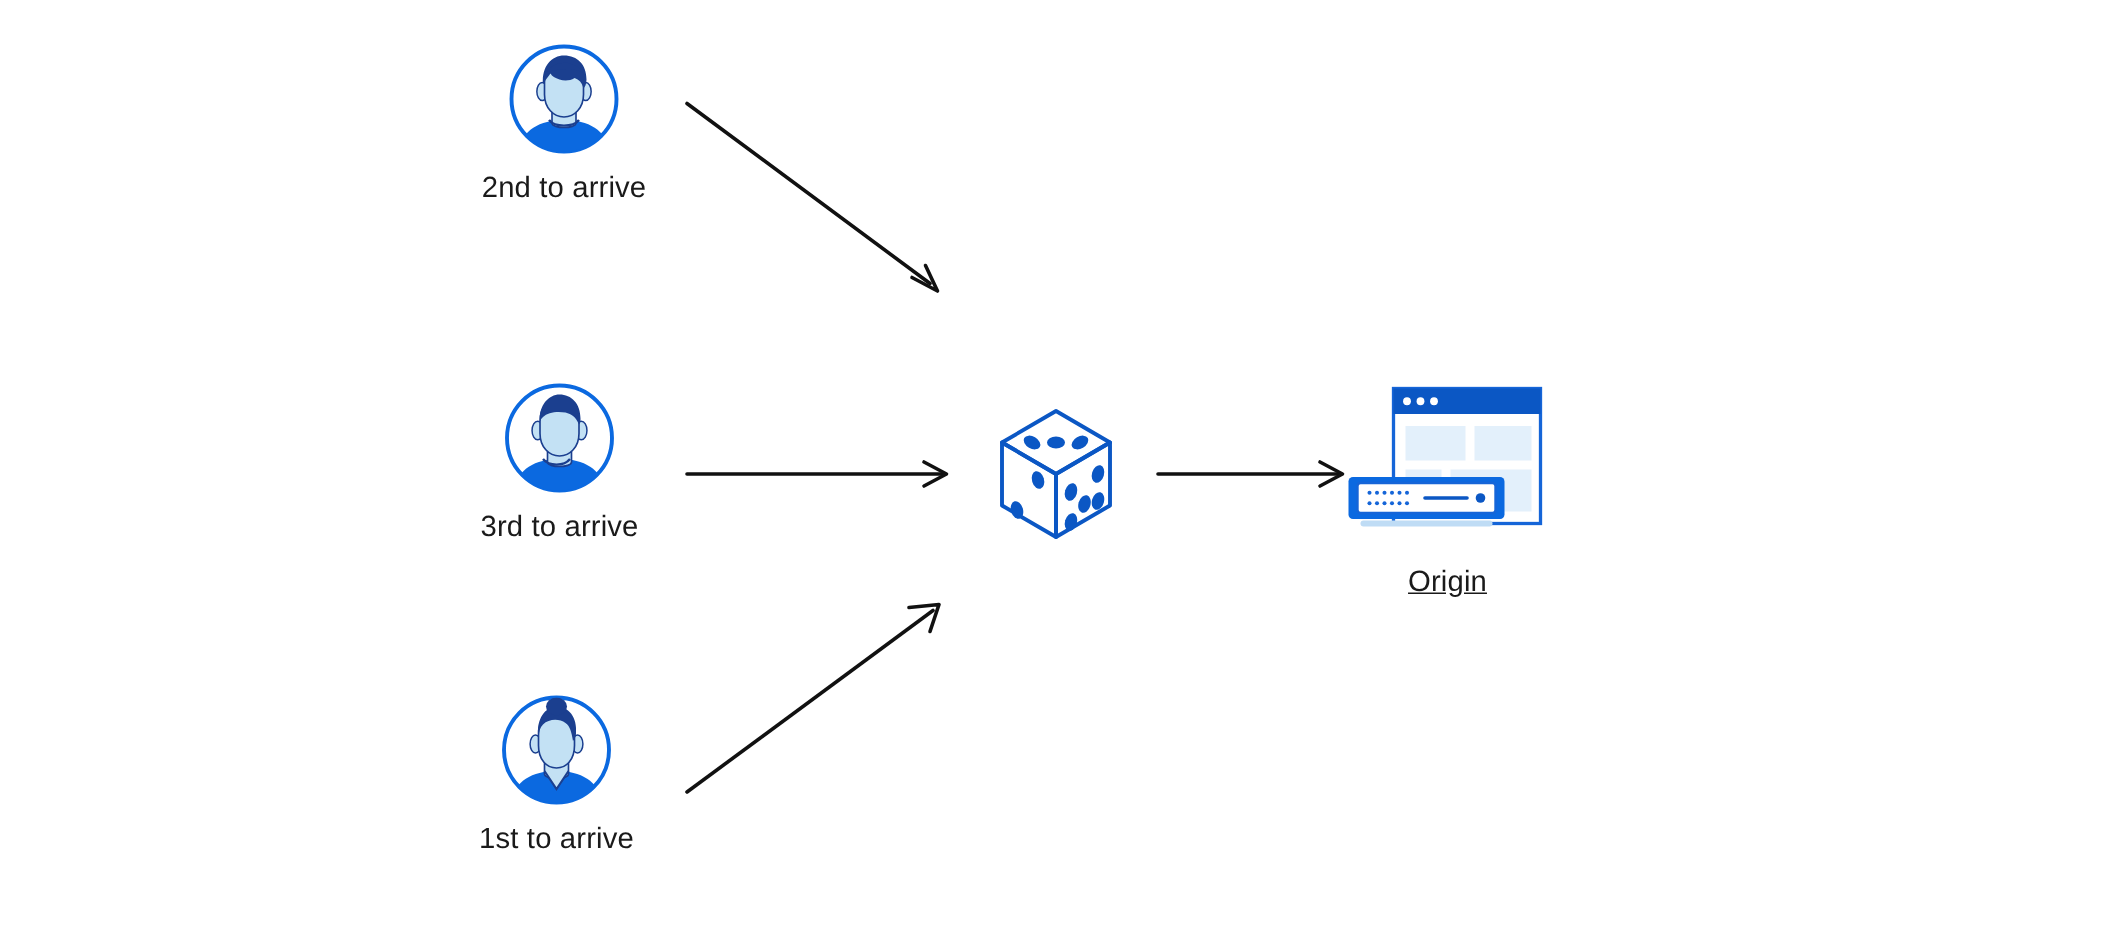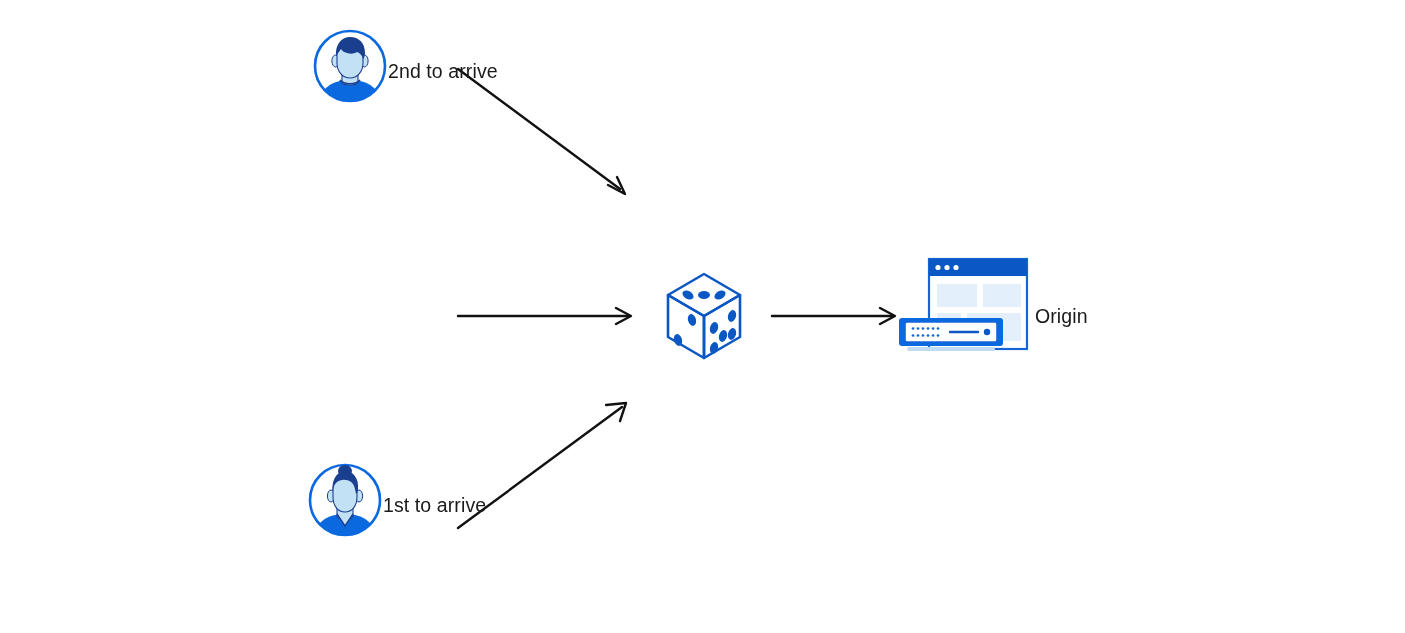--- a/index.html
+++ b/index.html
@@ -16,21 +16,21 @@
   }
   .canvas {
     position: absolute;
     inset: 0;
     width: 1405px;
     height: 633px;
   }
   .node {
     position: absolute;
     display: flex;
-    flex-direction: row;
+    flex-direction: column;
     align-items: center;
   }
   .icon-wrap {
     display: block;
     line-height: 0;
   }
   .node-label {
     margin-top: 10px;
     font-size: 19.5px;
     color: #1a1a1a;
@@ -45,21 +45,21 @@
     width: 1405px;
     height: 633px;
     pointer-events: none;
   }
   
   #user-2nd   { left: 312px; top: 28px;  width: 128px; }
   #user-3rd   { left: 309px; top: 254px; width: 128px; }
   #user-1st   { left: 307px; top: 462px; width: 128px; }
   #dice-node  { left: 660px; top: 268px; width: 88px; }
   #origin-node{ left: 895px; top: 255px; width: 140px; }
-  #origin-node .node-label { margin-top: 14px; }
+  #origin-node .node-label { margin-top: 14px; text-decoration: underline; }
 </style>
 </head>
 <body>
 
 <div class="canvas">
 
   <svg class="arrows" viewBox="0 0 1405 633" xmlns="http://www.w3.org/2000/svg">
 
     <g>
       <line x1="458" y1="69" x2="620" y2="189" stroke="#111111" stroke-width="2.4" stroke-linecap="round"></line>
@@ -106,20 +106,44 @@
 
           <path d="M24 28 c-1 -12 6 -19 14 -19 c9 0 15 6 15 16 c0 3 -1 5 -2 6 c-1 -4 -3 -6 -6 -7
                    c-3 2 -7 2 -10 1 c-3 -1 -5 -2 -6 -4 c-2 3 -4 5 -5 7 Z" fill="#1b3f8f"></path>
           <path d="M26 20 c4 -5 10 -7 15 -6 c4 1 8 3 10 7 c-3 -2 -6 -3 -9 -3 c-6 0 -12 1 -16 2 Z" fill="#1b3f8f"></path>
         </g>
       </svg>
     </span>
     <span class="node-label">2nd to arrive</span>
   </div>
 
+  <div class="node" id="user-3rd">
+    <span class="icon-wrap">
+      <svg width="76" height="76" viewBox="0 0 76 76" xmlns="http://www.w3.org/2000/svg">
+        <defs>
+          <clipPath id="clip3rd">
+              <circle cx="38" cy="38" r="35"></circle>
+            </clipPath>
+        </defs>
+        <circle cx="38" cy="38" r="35" fill="#ffffff" stroke="#0b69e0" stroke-width="2.6"></circle>
+        <g clip-path="url(#clip3rd)">
+          <path d="M6 78 C8 60 20 52 38 52 C56 52 68 60 70 78 Z" fill="#0b69e0"></path>
+          <path d="M30 40 h16 v14 c0 4 -16 4 -16 0 Z" fill="#c3e1f4" stroke="#1b3f8f" stroke-width="1.1"></path>
+          <path d="M27 52 c4 5 14 5 18 0" fill="none" stroke="#1b3f8f" stroke-width="1.6"></path>
+          <ellipse cx="23.5" cy="33" rx="3.8" ry="6.2" fill="#c3e1f4" stroke="#1b3f8f" stroke-width="1"></ellipse>
+          <ellipse cx="52.5" cy="33" rx="3.8" ry="6.2" fill="#c3e1f4" stroke="#1b3f8f" stroke-width="1"></ellipse>
+          <path d="M25 27 c0 -10 6 -15 13 -15 c7 0 13 5 13 15 v8 c0 9 -6 15 -13 15 c-7 0 -13 -6 -13 -15 Z" fill="#c3e1f4" stroke="#1b3f8f" stroke-width="1.1"></path>
+
+          <path d="M25 27 c-1 -11 6 -18 13 -18 c8 0 14 6 14 16 c0 2 0 3 -1 4
+                   c-2 -5 -5 -7 -9 -8 c-6 -1 -12 0 -15 3 c-1 1 -2 2 -2 3 Z" fill="#1b3f8f"></path>
+        </g>
+      </svg>
+    </span>
+    <span class="node-label">3rd to arrive</span>
+  </div>
 
   <div class="node" id="user-1st">
     <span class="icon-wrap">
       <svg width="76" height="76" viewBox="0 0 76 76" xmlns="http://www.w3.org/2000/svg">
         <defs>
           <clipPath id="clip1st">
               <circle cx="38" cy="38" r="35"></circle>
             </clipPath>
         </defs>
         <circle cx="38" cy="38" r="35" fill="#ffffff" stroke="#0b69e0" stroke-width="2.6"></circle>

